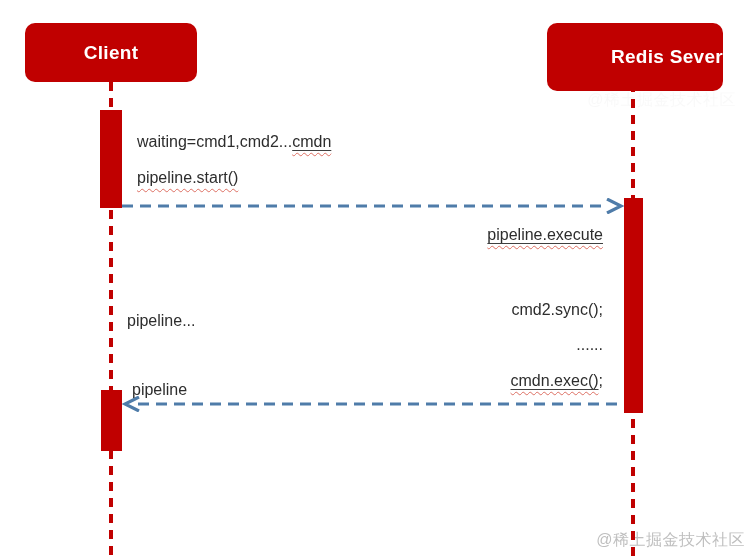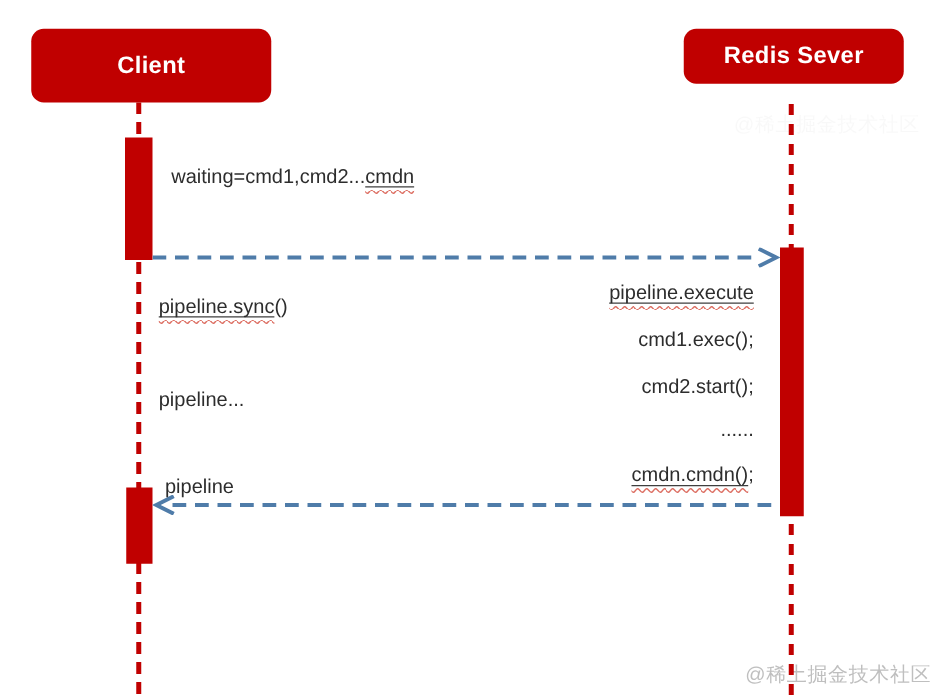--- a/index.html
+++ b/index.html
@@ -5,22 +5,22 @@
   html,body{margin:0;padding:0;background:#fff;}
   .stage{
     position:relative;width:750px;height:558px;background:#ffffff;overflow:hidden;
     font-family:"Liberation Sans","DejaVu Sans",sans-serif;color:#2d2d2d;
   }
   .actor-box{
     position:absolute;background:#c00000;border-radius:10px;
     display:flex;align-items:center;justify-content:center;
     color:#ffffff;font-size:19px;font-weight:bold;letter-spacing:.3px;
   }
-  .actor-client{left:25px;top:23px;width:192px;height:59px;}
-  .actor-redis{left:547px;top:23px;width:176px;height:44px;}
+  .actor-client{left:25px;top:23px;width:172px;height:59px;}
+  .actor-redis{left:547px;top:23px;width:176px;height:68px;justify-content:flex-end;}
   .lifeline{
     position:absolute;width:4px;
     background:repeating-linear-gradient(to bottom,#c00000 0 9px,transparent 9px 16px);
   }
   .lifeline-left{left:109px;top:82px;height:476px;}
   .lifeline-right{left:631px;top:83px;height:475px;}
   .activation{position:absolute;background:#c00000;}
   .bar-client-1{left:100px;top:110px;width:22px;height:98px;}
   .bar-redis{left:624px;top:198px;width:19px;height:215px;}
   .bar-client-2{left:101px;top:390px;width:21px;height:61px;}
@@ -78,46 +78,43 @@
 
   <svg class="arrow arrow-response" width="502" height="16" viewBox="0 0 502 16" xmlns="http://www.w3.org/2000/svg">
     <line x1="16" y1="8" x2="502" y2="8" stroke="#4f7ca9" stroke-width="3.2" stroke-dasharray="11 7"></line>
     <path d="M17 1 L3 8 L17 15" fill="none" stroke="#4f7ca9" stroke-width="3.2" stroke-linejoin="miter"></path>
   </svg>
 
   <div class="lbl" style="left:137px;top:131px">
     <span>waiting=cmd1,cmd2...</span><span class="ul"><span class="mis">cmdn</span></span>
   </div>
 
+  <div class="lbl" style="left:137px;top:167px">
+    <span class="mis">pipeline.start()</span>
+  </div>
 
-  <div class="lbl" style="left:127px;top:235px">
-    <span class="ul"><span class="mis">pipeline.sync</span></span><span>()</span>
-  </div>
 
   <div class="lbl" style="left:127px;top:310px">
     <span>pipeline...</span>
   </div>
 
   <div class="lbl" style="left:132px;top:379px">
     <span>pipeline</span>
   </div>
 
   <div class="lbl right" style="right:147px;top:224px">
     <span class="ul"><span class="mis">pipeline.execute</span></span>
   </div>
 
-  <div class="lbl right" style="right:147px;top:262px">
-    <span>cmd1.exec();</span>
-  </div>
 
   <div class="lbl right" style="right:147px;top:299px">
-    <span>cmd2.start();</span>
+    <span>cmd2.sync();</span>
   </div>
 
   <div class="lbl right" style="right:147px;top:334px">
     <span>......</span>
   </div>
 
   <div class="lbl right" style="right:147px;top:370px">
-    <span class="ul"><span class="mis">cmdn.cmdn()</span></span><span>;</span>
+    <span class="ul"><span class="mis">cmdn.exec()</span></span><span>;</span>
   </div>
 
 </div>
 
 </body></html>

